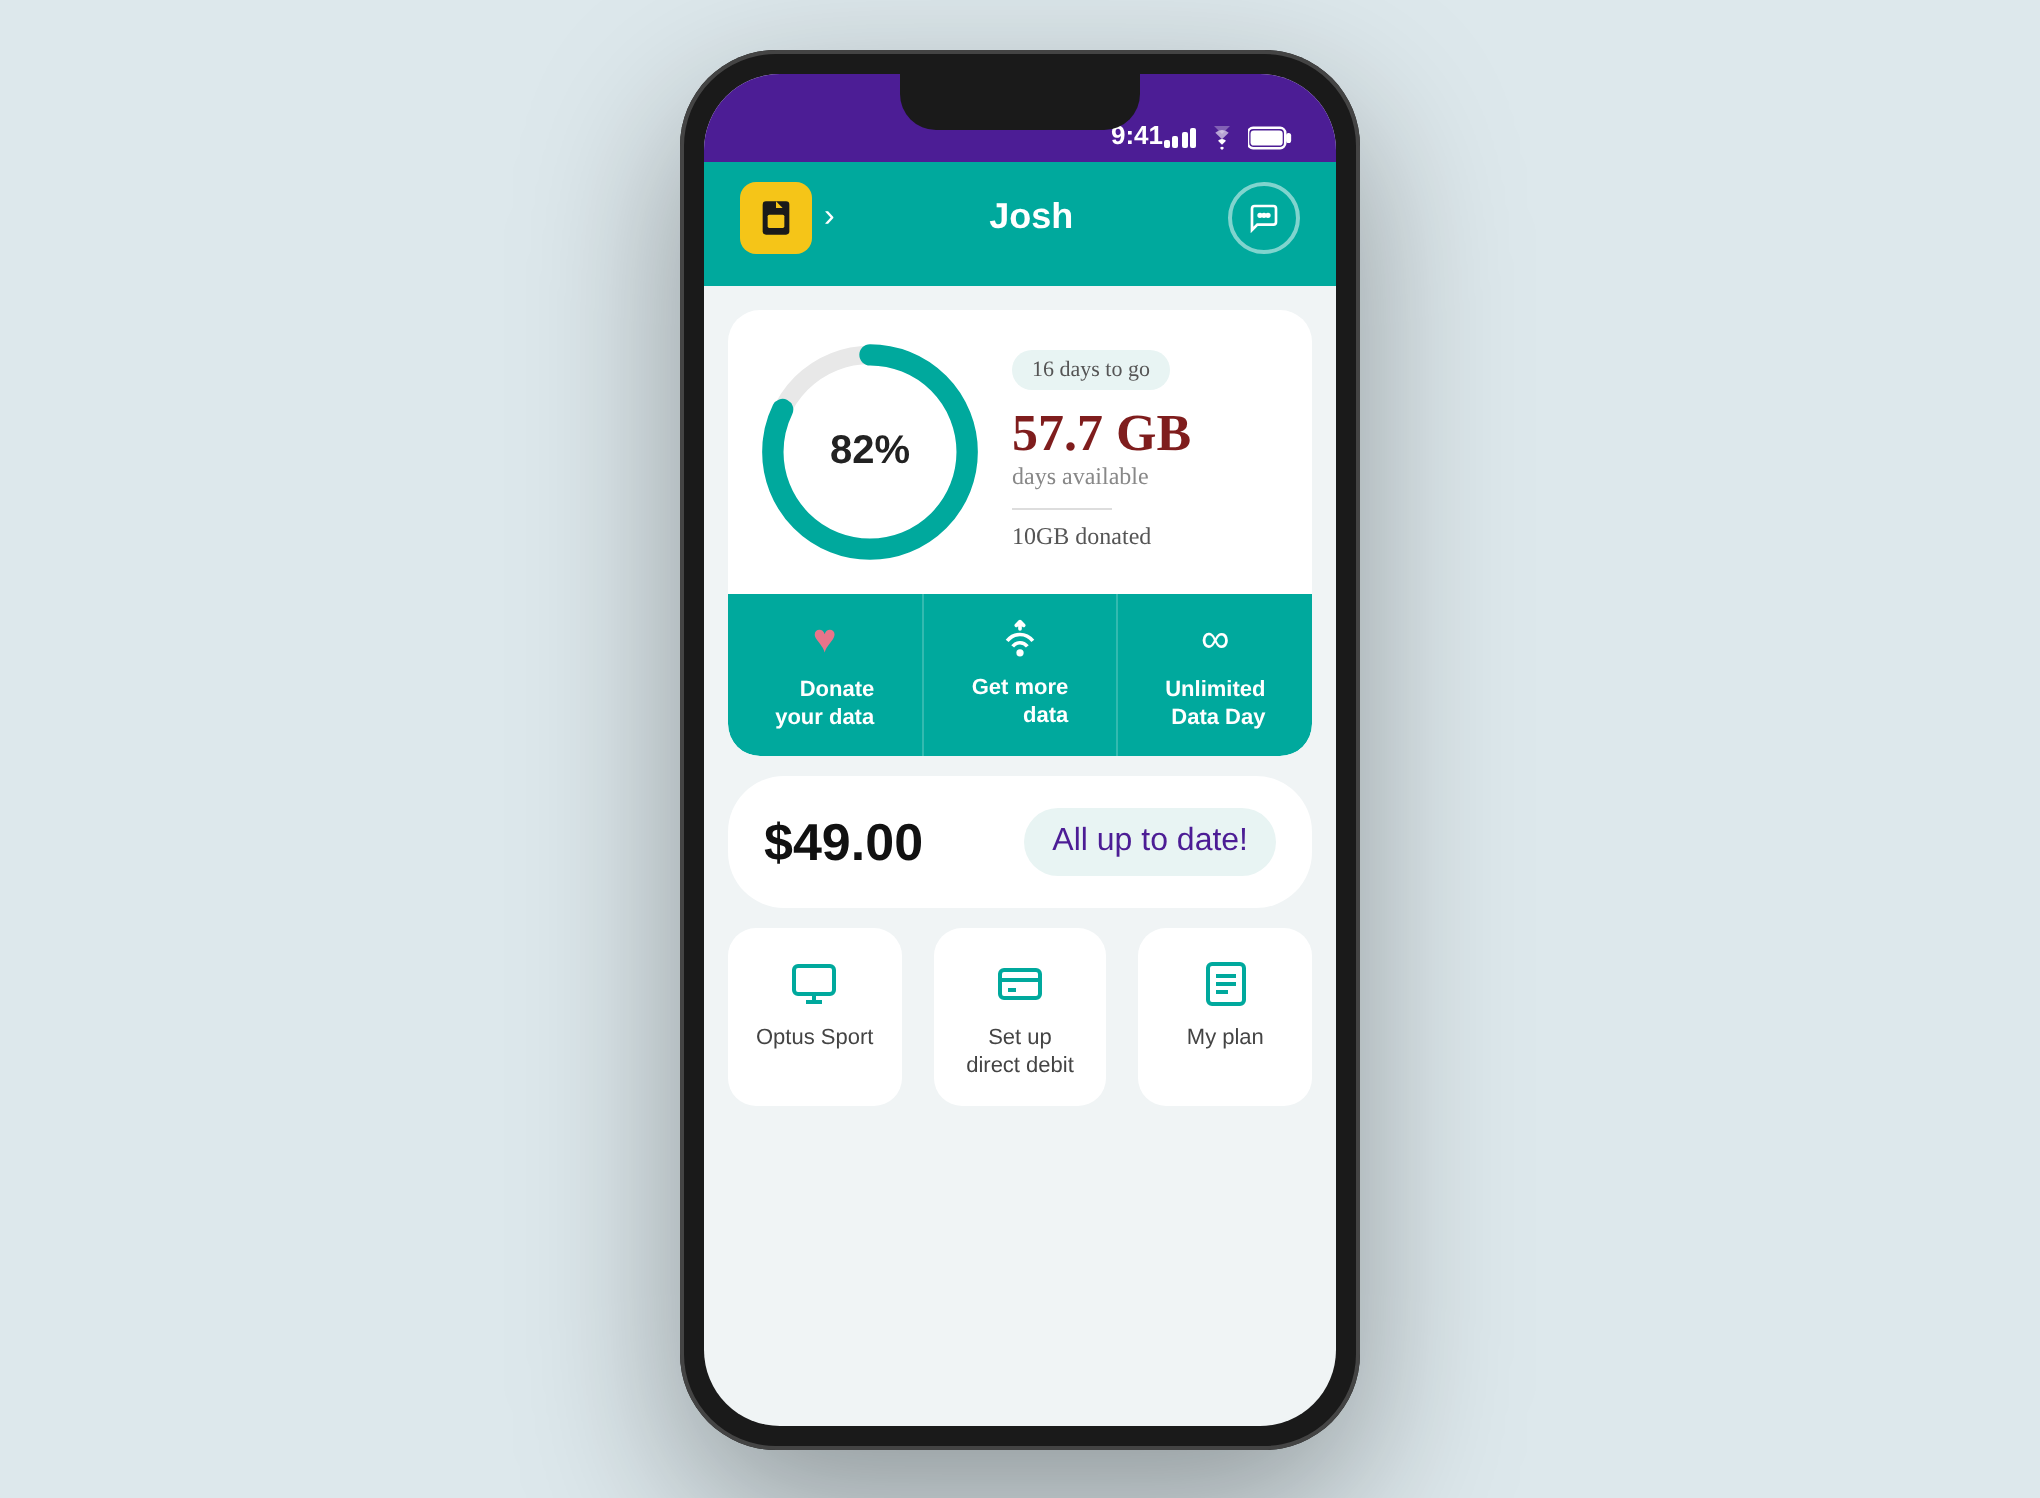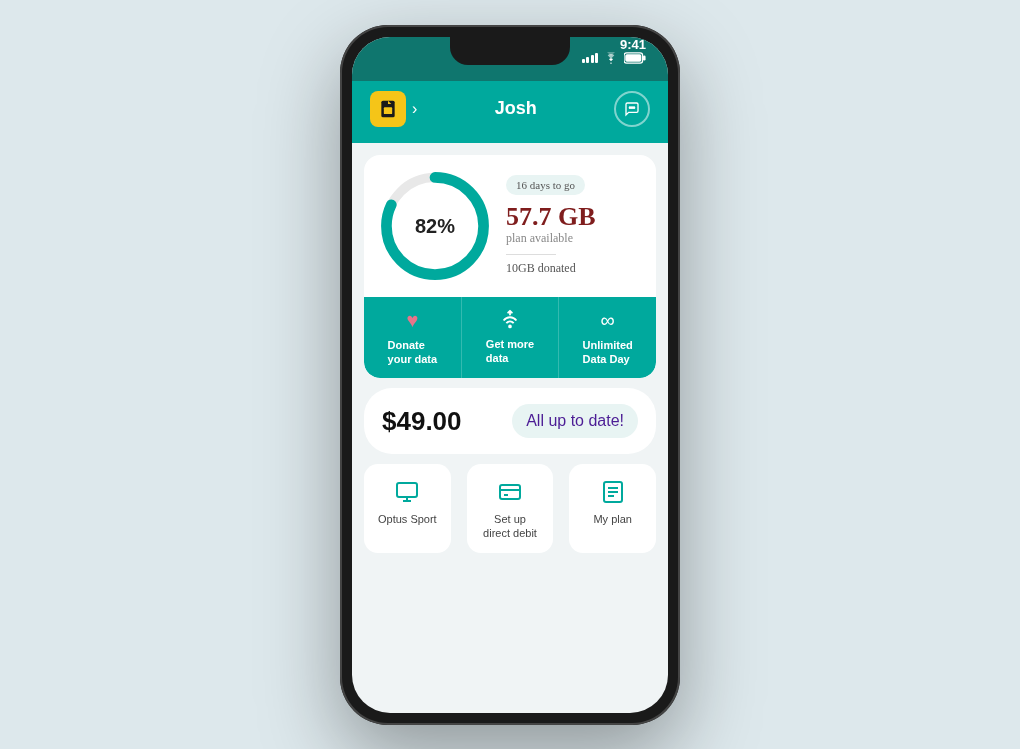--- a/index.html
+++ b/index.html
@@ -50,30 +50,29 @@
       transform: translateX(-50%);
       width: 120px;
       height: 28px;
       background: #1a1a1a;
       border-radius: 0 0 18px 18px;
       z-index: 100;
     }
 
     
     .status-bar {
-      background: #0f766e;
+      background: #4c1d95;
       height: 44px;
       display: flex;
       align-items: flex-end;
-      justify-content: flex-start;
+      justify-content: flex-end;
       padding: 0 22px 6px 22px;
       flex-shrink: 0;
       position: relative;
       z-index: 50;
-      flex-direction: column;
     }
 
     .status-time {
       font-size: 13px;
       font-weight: 600;
       color: white;
     }
 
     .status-icons {
       display: flex;
@@ -254,21 +253,21 @@
     }
 
     .action-icon {
       font-size: 20px;
       color: white;
     }
 
     .action-label {
       font-size: 11px;
       color: white;
-      text-align: left;
+      text-align: right;
       font-weight: 600;
       line-height: 1.3;
     }
 
     
     .billing-card {
       background: white;
       border-radius: 28px;
       padding: 16px 18px;
       display: flex;
@@ -384,21 +383,21 @@
               <circle cx="18" cy="18" r="15.9" fill="none" stroke="#e8e8e8" stroke-width="3"></circle>
 
               <circle cx="18" cy="18" r="15.9" fill="none" stroke="#00a99d" stroke-width="3.5" stroke-dasharray="82 18" stroke-dashoffset="0" stroke-linecap="round"></circle>
             </svg>
             <span class="donut-label">82%</span>
           </div>
 
           <div class="data-info">
             <div class="days-badge">16 days to go</div>
             <div class="data-amount">57.7 GB</div>
-            <div class="data-label">plan available</div>
+            <div class="data-label">days available</div>
             <div class="divider-line"></div>
             <div class="donated-text">10GB donated</div>
           </div>
         </div>
 
         <div class="action-row">
           <div class="action-btn">
             <span class="action-icon" style="color:#e8748a;">♥</span>
             <span class="action-label">Donate<br>your data</span>
           </div>

